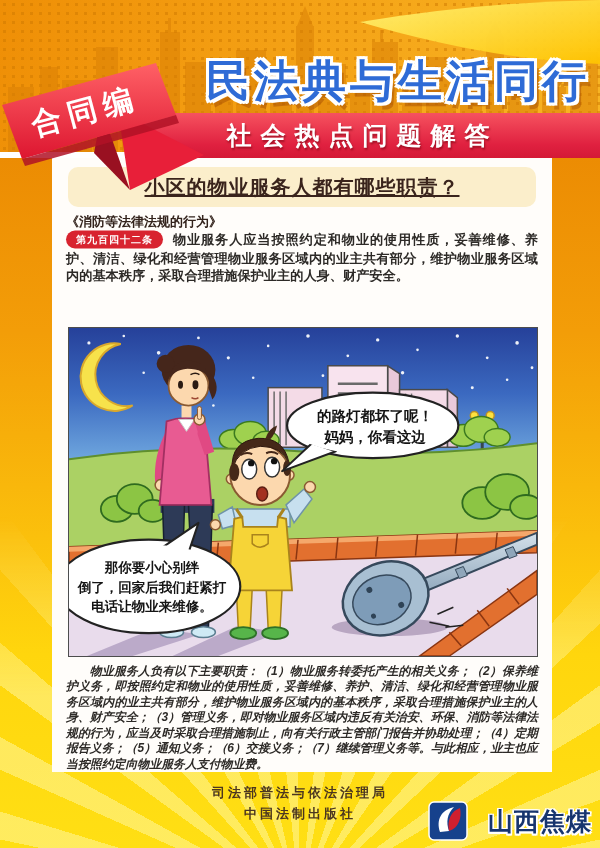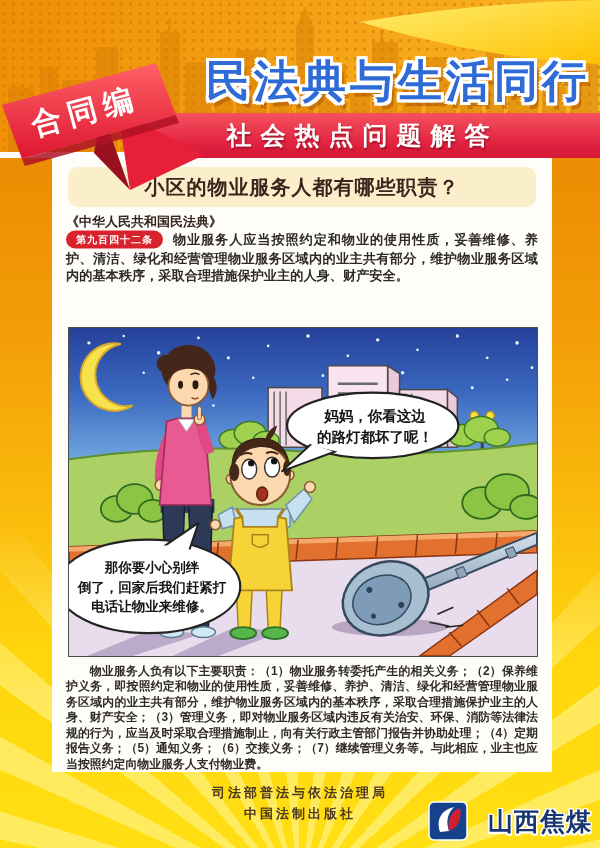--- a/index.html
+++ b/index.html
@@ -32,40 +32,40 @@
     background:linear-gradient(180deg,#f6525f 0%,#e02140 70%,#d41936 100%);
     display:flex; align-items:center; justify-content:center; }
   .subtitle-bar span { color:#fff; font-size:25px; font-weight:800; letter-spacing:9px;
     text-shadow:1px 2px 2px rgba(110,0,12,.55); }
   .ribbon { position:absolute; left:-2px; top:53px; width:215px; height:140px; z-index:30; }
 
   
   .card { position:absolute; left:52px; top:158px; width:500px; height:614px; background:#fffdfa; z-index:10; }
   .question-box { position:absolute; left:16px; right:16px; top:9px; height:40px; background:#fbeecb;
     border-radius:10px; display:flex; align-items:center; justify-content:center; }
-  .question-box span { font-size:20px; font-weight:800; color:#3a241c; letter-spacing:1px; }
+  .question-box span { font-size:20px; font-weight:800; color:#3a241c; letter-spacing:1px;text-decoration:underline; }
   .citation { position:absolute; left:14px; top:55px; font-size:13px; font-weight:800; color:#33231c; }
   .law-block { position:absolute; left:14px; right:14px; top:73px; color:#2d2a27; font-size:13.2px;
     line-height:1.35; text-align:justify; font-weight:600; }
   .badge { display:inline-block; background:#d8232f; color:#fff; font-size:10px; font-weight:700;
     padding:2px 10px 2px; border-radius:10px; margin-right:9px; transform:translateY(-1.5px); letter-spacing:1px; }
   .law-p.indent { text-indent:2em; }
 
   
   .cartoon { position:absolute; left:16px; top:169px; width:470px; height:330px;
     border:1.5px solid #4d4d4d; background:#bfe0f4; }
   .cartoon svg.scene { display:block; width:100%; height:100%; }
   .bubble-text { position:absolute; text-align:center; font-weight:700; color:#141414; line-height:1.45; }
   .bubble-text span { display:block; }
   .bubble-text.child { left:222px; top:78px; width:168px; font-size:14.5px; }
   .bubble-text.mother { left:0px; top:230px; width:166px; font-size:13.5px; }
 
   
   .explanation { position:absolute; left:14px; right:14px; top:506px; font-size:11.9px; line-height:1.3;
-    color:#2d2a27; font-weight:600; text-align:justify; text-indent:2em; }
+    color:#2d2a27; font-weight:600; text-align:justify; text-indent:2em;font-style:italic; }
 
   
   .footer-org { position:absolute; left:0; width:600px; text-align:center; z-index:15;
     color:#4b3620; font-weight:800; letter-spacing:3px; }
   .footer-org.l1 { top:784px; font-size:13px; }
   .footer-org.l2 { top:805px; font-size:13px; }
   .logo { position:absolute; right:8px; top:801px; z-index:16; display:flex; align-items:center; gap:20px; }
   .logo-mark { width:40px; height:40px; }
   .logo-text { font-size:25px; font-weight:900; color:#17356e; letter-spacing:1px;
     text-shadow:-1.5px -1.5px 0 #fff,1.5px -1.5px 0 #fff,-1.5px 1.5px 0 #fff,1.5px 1.5px 0 #fff,0 1.5px 0 #fff,0 -1.5px 0 #fff,1.5px 0 0 #fff,-1.5px 0 0 #fff; }
@@ -135,21 +135,21 @@
     <polygon points="24,106 178,62 181,70 27,113" fill="#b01226" opacity="0.85"></polygon>
     <text x="90" y="68" transform="rotate(-15 90 68)" text-anchor="middle" font-size="30" font-weight="bold" fill="#ffffff" letter-spacing="7">合同编</text>
   </svg>
 
   <div class="card">
 
     <div class="question-box">
       <span>小区的物业服务人都有哪些职责？</span>
     </div>
 
-    <div class="citation">《中华人民共和国民法典》</div>
+    <div class="citation">《消防等法律法规的行为》</div>
 
     <div class="law-block">
       <p class="law-p"><span class="badge">第九百四十二条</span><span>物业服务人应当按照约定和物业的使用性质，妥善维修、养护、清洁、绿化和经营管理物业服务区域内的业主共有部分，维护物业服务区域内的基本秩序，采取合理措施保护业主的人身、财产安全。</span></p>
     </div>
 
     <div class="cartoon">
       <svg class="scene" viewBox="0 0 470 330" preserveAspectRatio="none">
         <defs>
           <linearGradient id="skyG" x1="0" y1="0" x2="0" y2="1">
             <stop offset="0" stop-color="#26419a"></stop>
@@ -343,22 +343,22 @@
           <ellipse cx="305" cy="98" rx="82" ry="29" fill="#ffffff"></ellipse>
         </g>
         <g>
           <ellipse cx="80" cy="260" rx="92" ry="47" fill="#ffffff" stroke="#222222" stroke-width="2.2"></ellipse>
           <polygon points="92,222 130,196 118,232" fill="#ffffff" stroke="#222222" stroke-width="2" stroke-linejoin="round"></polygon>
           <ellipse cx="80" cy="260" rx="87" ry="42" fill="#ffffff"></ellipse>
         </g>
       </svg>
 
       <div class="bubble-text child">
+        <span>的路灯都坏了呢！</span>
         <span>妈妈，你看这边</span>
-        <span>的路灯都坏了呢！</span>
       </div>
       <div class="bubble-text mother">
         <span>那你要小心别绊</span>
         <span>倒了，回家后我们赶紧打</span>
         <span>电话让物业来维修。</span>
       </div>
     </div>
 
     <p class="explanation">物业服务人负有以下主要职责：（1）物业服务转委托产生的相关义务；（2）保养维护义务，即按照约定和物业的使用性质，妥善维修、养护、清洁、绿化和经营管理物业服务区域内的业主共有部分，维护物业服务区域内的基本秩序，采取合理措施保护业主的人身、财产安全；（3）管理义务，即对物业服务区域内违反有关治安、环保、消防等法律法规的行为，应当及时采取合理措施制止，向有关行政主管部门报告并协助处理；（4）定期报告义务；（5）通知义务；（6）交接义务；（7）继续管理义务等。与此相应，业主也应当按照约定向物业服务人支付物业费。</p>
   </div>

